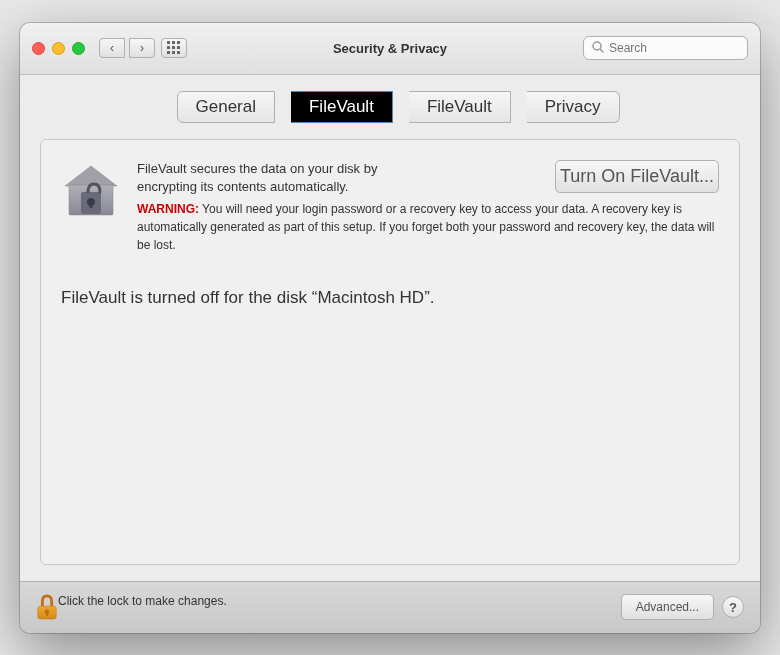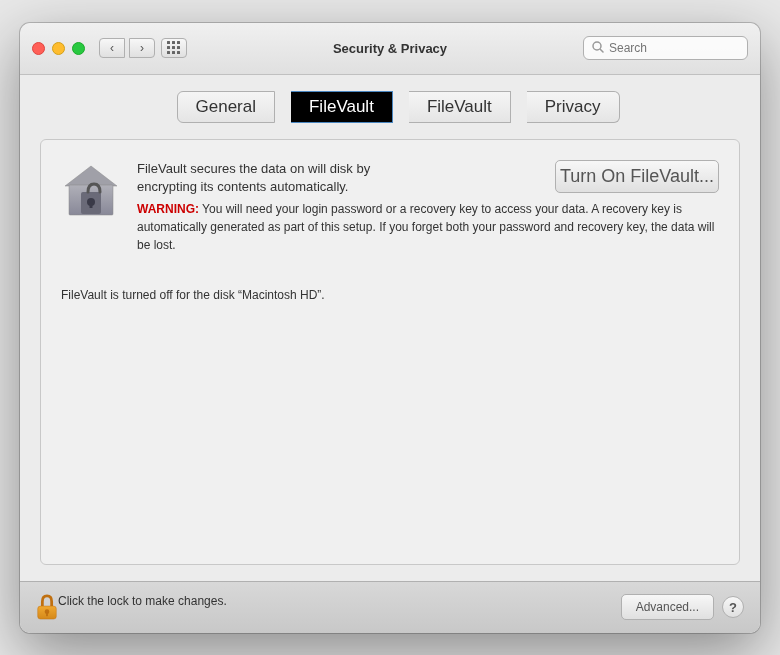--- a/index.html
+++ b/index.html
@@ -245,21 +245,21 @@
       color: #333;
       line-height: 1.5;
     }
 
     .warning-label {
       color: #cc0000;
       font-weight: bold;
     }
 
     .status-text {
-      font-size: 12px;
+      font-size: 17px;
       color: #333;
       margin-top: 20px;
     }
 
     
     .bottom-bar {
       height: 52px;
       background: linear-gradient(to bottom, #d8d8d8, #c8c8c8);
       border-top: 1px solid #b0b0b0;
       display: flex;
@@ -394,21 +394,21 @@
 
           <path d="M27 32 Q27 24 33 24 Q39 24 39 32" fill="none" stroke="#555" stroke-width="3" stroke-linecap="round"></path>
 
           <circle cx="30" cy="42" r="4" fill="#3a3a48"></circle>
           <rect x="28.5" y="43" width="3" height="5" rx="0.5" fill="#3a3a48"></rect>
         </svg>
 
         <div class="header-right">
           <div class="header-top-row">
             <div class="filevault-desc">
-              <span>FileVault secures the data on will disk by</span><br>
+              <span>FileVault secures the data on your disk by</span><br>
               <span>encrypting its contents automatically.</span>
             </div>
             <button class="turn-on-btn">Turn On FileVault...</button>
           </div>
 
           <div class="warning-block">
             <span class="warning-label">WARNING:</span><span> You will need your login password or a recovery key to access your data. A recovery key is automatically generated as part of this setup. If you forget both your password and recovery key, the data will be lost.</span>
           </div>
         </div>
       </div>

